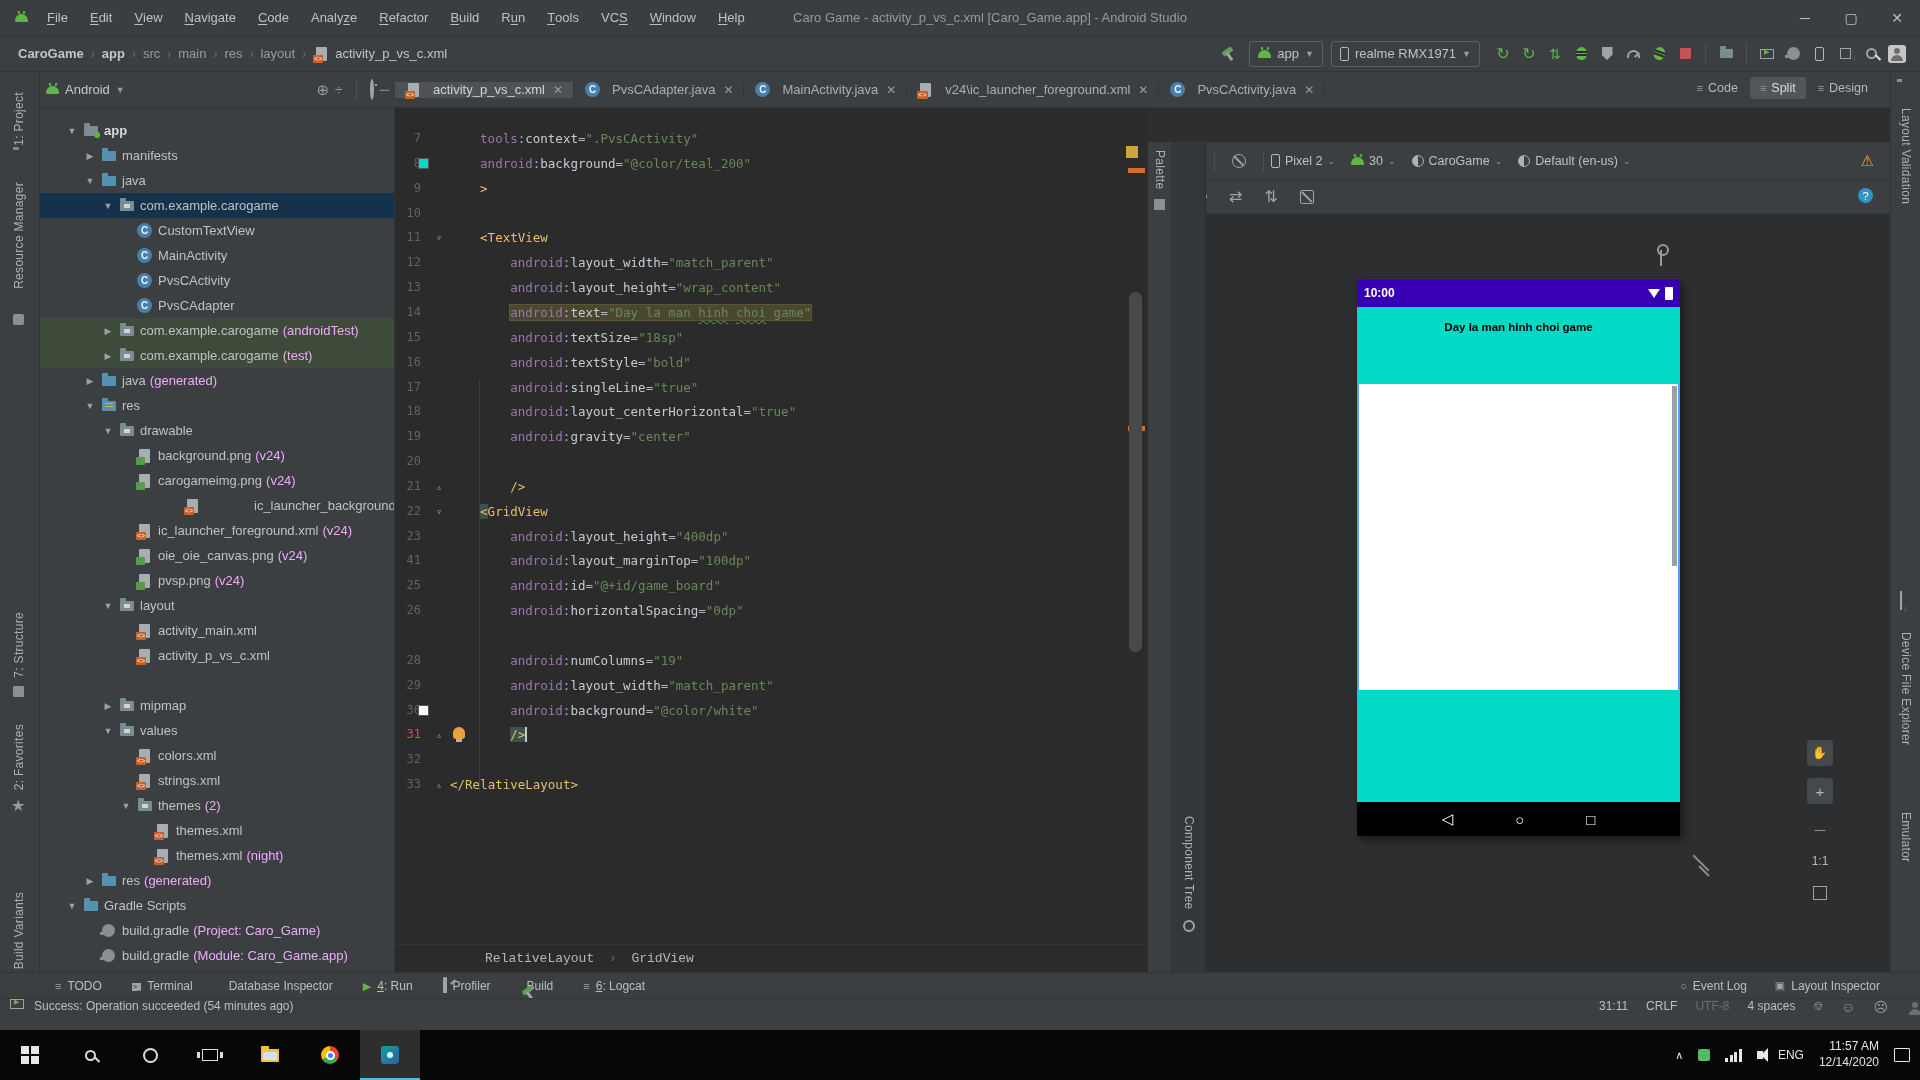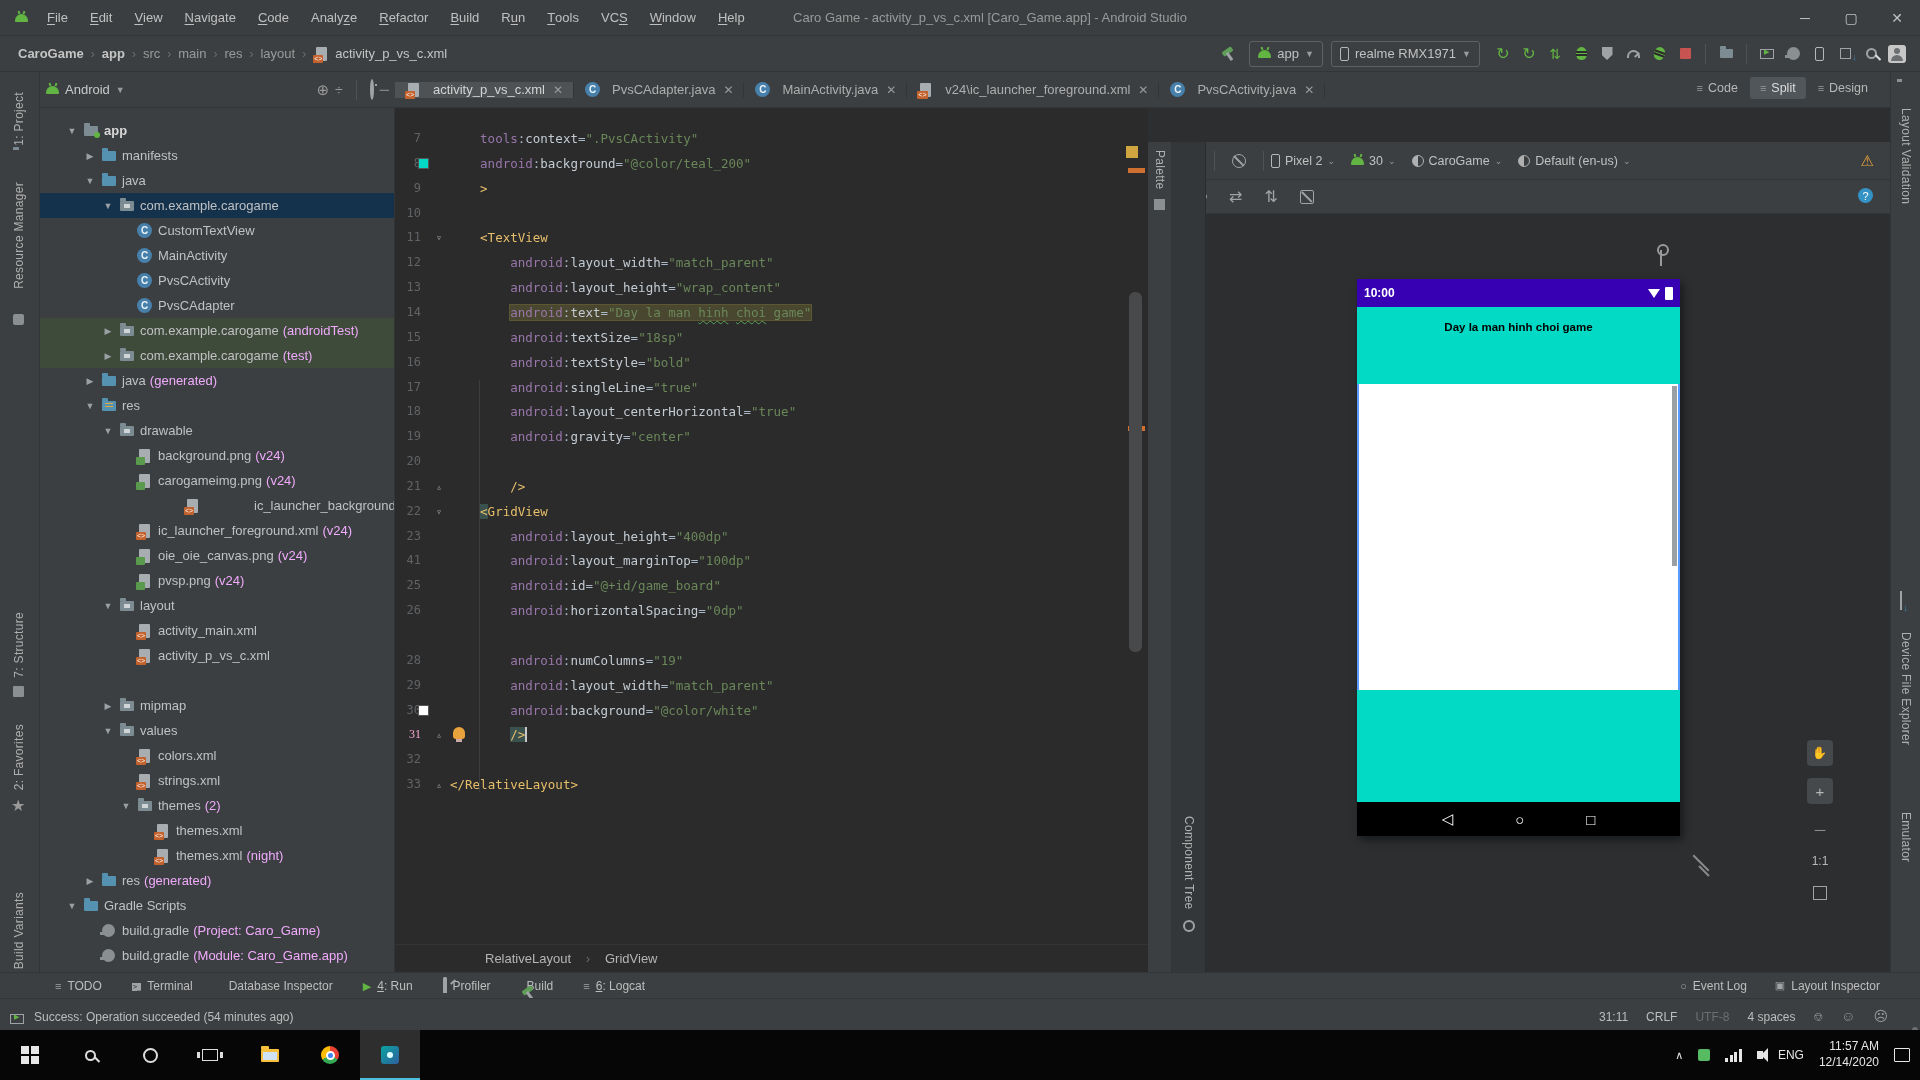--- a/index.html
+++ b/index.html
@@ -68,46 +68,46 @@
   .tab .x { color:#9a9a9a; font-size:12px; margin-left:2px; }
   #modes { position:absolute; right:12px; top:5px; display:flex; gap:2px; }
   .mode { display:flex; align-items:center; gap:5px; font-size:12.5px; color:#b7b7b7; padding:4px 10px; border-radius:3px; }
   .mode.active { background:#51565a; color:#dcdcdc; }
   .mode .mic { color:#9a9a9a; font-size:11px; }
 
   
   #editor { left:395px; top:108px; width:753px; height:836px; background:#2b2b2b; overflow:hidden; }
   .cl { position:absolute; left:0; width:753px; height:25px; line-height:25px; font-family:"DejaVu Sans Mono", monospace; font-size:12.5px; white-space:pre; color:#a9b7c6; }
   .cl .lnum { position:absolute; left:0; width:26px; text-align:right; color:#606366; font-size:12px; }
-  .cl .lnum.cur { color:#f9a8d4;font-family:Liberation Serif, serif; }
+  .cl .lnum.cur { color:#ef4444; }
   .cl .swatch { position:absolute; left:23px; top:7px; width:11px; height:11px; border:1px solid #555; }
   .cl .foldm { position:absolute; left:41px; color:#9a9a9a; font-size:10px; }
   .cl .bulb { position:absolute; left:58px; top:5px; width:12px; height:12px; background:#e8a33d; border-radius:50% 50% 3px 3px; }
   .cl .bulb::after { content:""; position:absolute; left:3px; bottom:-3px; width:6px; height:3px; background:#caa; }
   .cl .code { position:absolute; left:55px; }
   .ns { color:#9876aa; } .pc { color:#a9b7c6; } .an { color:#c3cbd3; }
   .st { color:#6a8759; } .tg { color:#e8bf6a; }
   .tgm { color:#e8bf6a; background:#3b514d; }
   .sq { color:#6a8759; text-decoration:underline wavy #55a05a 1px; text-underline-offset:3px; }
   .hlwrap { background:rgba(154,142,60,.28); outline:1px solid rgba(154,142,60,.45); }
   .caret-i { display:inline-block; width:2px; height:15px; background:#c8c8c8; vertical-align:-3px; }
   #indent-guide { left:479px; top:380px; width:1px; height:412px; background:#3b3e40; }
   
   #stripe-sq { left:1126px; top:146px; width:12px; height:12px; background:#cfa540; }
   .stripe-dash { left:1128px; width:17px; height:5px; background:#cf7030; }
   #stripe-thumb { left:1129px; top:292px; width:13px; height:360px; background:#47494b; border-radius:6px; }
 
   
-  #ed-breadcrumb { left:395px; top:944px; width:753px; height:28px; background:#2b2b2b; border-top:1px solid #313537; display:flex; align-items:center; padding-left:90px; font-size:13px; color:#b5b5b5; gap:8px; }
+  #ed-breadcrumb { left:395px; top:944px; width:753px; height:28px; background:#2b2b2b; border-top:1px solid #313537; display:flex; align-items:center; padding-left:90px; font-size:13px; color:#b5b5b5; gap:8px;font-family:Liberation Mono, monospace; }
   #toolbar-bottom { left:0; top:972px; width:1920px; height:26px; background:#3c3f41; border-top:1px solid #313537; display:flex; align-items:center; font-size:12px; }
   .btool { display:flex; align-items:center; gap:6px; margin-right:30px; color:#bdbdbd; }
   .btool u { text-decoration:underline; }
   .bic { font-size:11px; color:#9fa3a6; }
   .bic.green { color:#62b543; }
-  #statusbar { left:0; top:998px; width:1920px; height:32px; background:#3c3f41; border-top:1px solid #313537; display:flex; align-items:flex-end; font-size:12px; color:#bdbdbd; padding:0 14px 6px 10px; }
+  #statusbar { left:0; top:998px; width:1920px; height:32px; background:#3c3f41; border-top:1px solid #313537; display:flex; align-items:flex-start; font-size:12px; color:#bdbdbd; padding:0 14px 6px 10px; }
   .st-item { margin-left:18px; }
 
   
   #design-bg { left:1148px; top:108px; width:742px; height:864px; background:#2c2e30; }
   #palette-strip { left:1148px; top:142px; width:24px; height:830px; background:#3c3f41; border-right:1px solid #313537; display:flex; flex-direction:column; align-items:center; padding-top:8px; gap:10px; }
   #ctree-strip { left:1172px; top:142px; width:34px; height:830px; background:#33373a; border-right:1px solid #2a2d2f; display:flex; flex-direction:column; align-items:center; justify-content:flex-end; padding-bottom:40px; gap:10px; }
   #d-toolbar1 { left:1175px; top:142px; width:715px; height:38px; background:#3c3f41; border-bottom:1px solid #313537; display:flex; align-items:center; padding-left:8px; font-size:12.5px; color:#c0c0c0; }
   #d-toolbar2 { left:1175px; top:180px; width:715px; height:34px; background:#3c3f41; border-bottom:1px solid #313537; display:flex; align-items:center; padding-left:18px; gap:22px; color:#9fa3a6; }
   .dcombo { display:flex; align-items:center; gap:5px; margin-right:16px; }
   .layers-ic { width:14px; height:12px; position:relative; }

